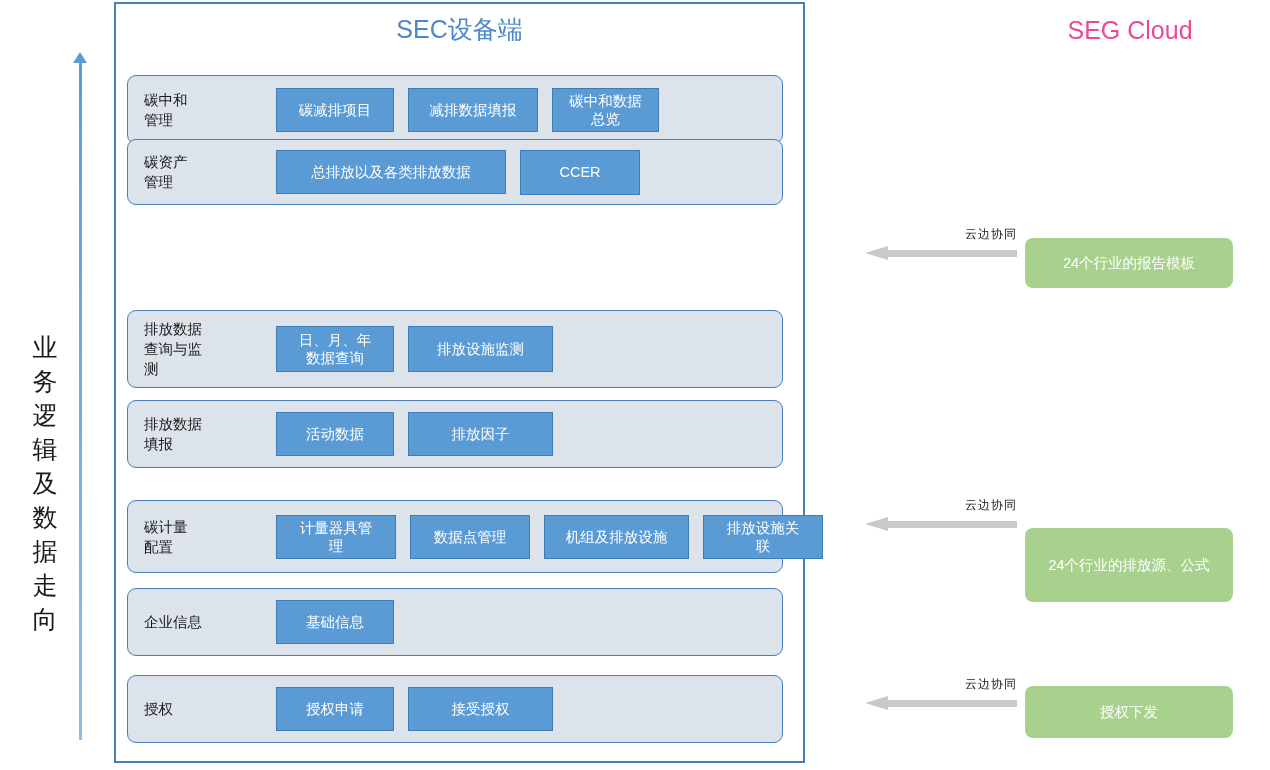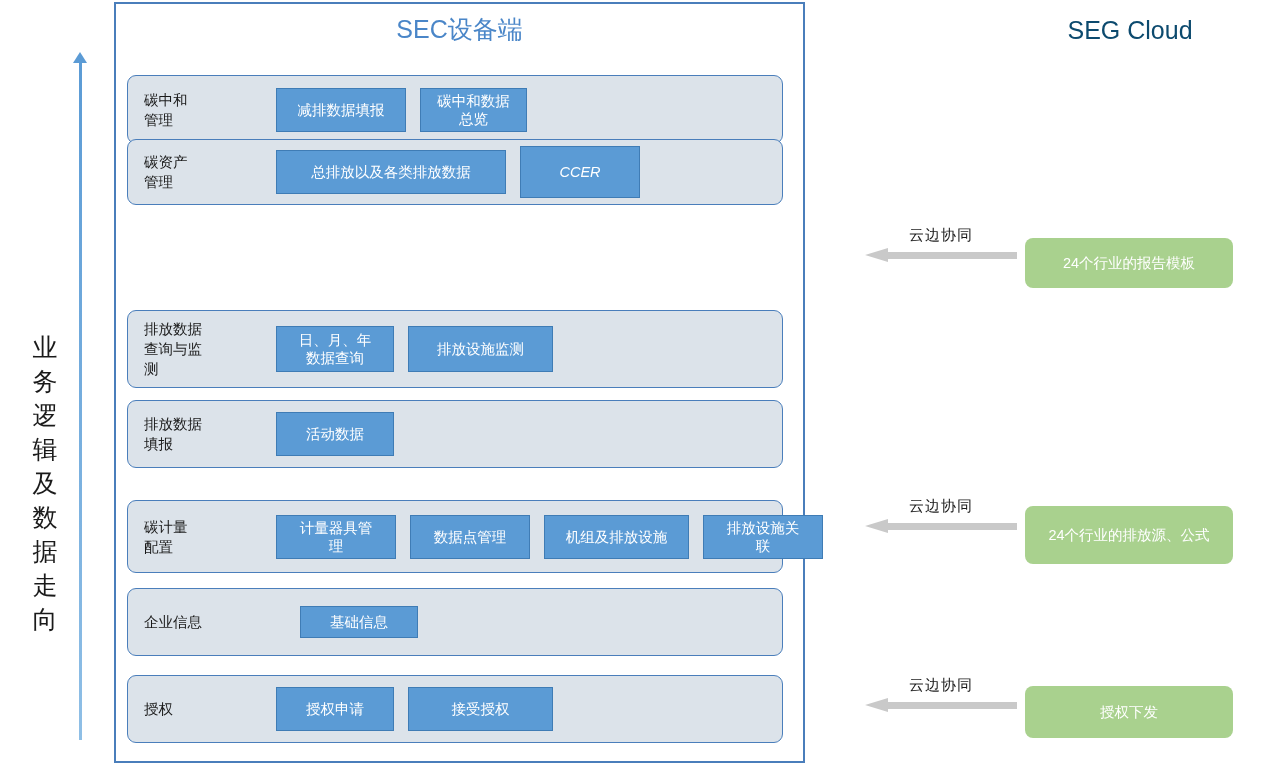--- a/index.html
+++ b/index.html
@@ -68,36 +68,36 @@
   #row-emission-report{top:232px;height:66px;}
   #row-data-query{top:310px;height:78px;}
   #row-data-entry{top:400px;height:68px;}
   #row-metering{top:500px;height:73px;}
   #row-enterprise{top:588px;height:68px;}
   #row-authorization{top:675px;height:68px;}
 
   
   #seg-title{
     position:absolute;left:1018px;top:16px;width:224px;
-    text-align:center;font-size:25px;color:#0c4a6e;
+    text-align:center;font-size:25px;color:#ec4899;
   }
   .cloud-box{
     position:absolute;background:#a9d18e;border-radius:8px;color:#ffffff;
     font-size:14.5px;line-height:19px;
     display:flex;align-items:center;justify-content:center;text-align:center;
     box-sizing:border-box;padding:4px 2px;
     left:1025px;width:208px;
   }
   #cloud-box-report{top:238px;height:50px;}
-  #cloud-box-source{top:506px;height:58px;}
+  #cloud-box-source{top:528px;height:74px;}
   #cloud-box-auth{top:686px;height:52px;}
 
   .sync-group{position:absolute;width:152px;}
   .sync-label{
-    font-size:15px;color:#1a1a1a;text-align:center;
+    font-size:12px;color:#1a1a1a;text-align:right;
     margin-bottom:3px;letter-spacing:1px;
   }
   .sync-arrow{position:relative;height:14px;}
   .sync-arrow .shaft{
     position:absolute;left:22px;top:4px;width:130px;height:7px;background:#c9c9c9;
   }
   .sync-arrow .head{
     position:absolute;left:0;top:0;width:0;height:0;
     border-top:7px solid transparent;border-bottom:7px solid transparent;
     border-right:23px solid #c9c9c9;
@@ -127,38 +127,41 @@
 
   <div id="sec-frame"></div>
   <div id="sec-title">SEC设备端</div>
 
   <div class="row" id="row-carbon-neutral">
     <div class="row-label">
         <div>碳中和</div>
         <div>管理</div>
       </div>
     <div class="row-items">
+        <div class="chip" style="width: 118px; min-width: 118px; height: 44px;">
+          <span>碳减排项目</span>
+        </div>
         <div class="chip" style="width: 130px; min-width: 130px; height: 44px;">
           <span>减排数据填报</span>
         </div>
         <div class="chip" style="width: 107px; min-width: 107px; height: 44px;">
           <span>碳中和数据<br>总览</span>
         </div>
       </div>
   </div>
   <div class="row" id="row-carbon-asset">
     <div class="row-label">
         <div>碳资产</div>
         <div>管理</div>
       </div>
     <div class="row-items">
         <div class="chip" style="width: 230px; min-width: 230px; height: 44px;">
           <span>总排放以及各类排放数据</span>
         </div>
-        <div class="chip" style="width: 120px; min-width: 120px; height: 52px; font-style: italic;">
+        <div class="chip" style="width: 120px; min-width: 120px; height: 45px;">
           <span>CCER</span>
         </div>
       </div>
   </div>
   <div class="row" id="row-data-query">
     <div class="row-label">
         <div>排放数据</div>
         <div>查询与监</div>
         <div>测</div>
       </div>
@@ -173,20 +176,23 @@
   </div>
   <div class="row" id="row-data-entry">
     <div class="row-label">
         <div>排放数据</div>
         <div>填报</div>
       </div>
     <div class="row-items">
         <div class="chip" style="width: 118px; min-width: 118px; height: 44px;">
           <span>活动数据</span>
         </div>
+        <div class="chip" style="width: 145px; min-width: 145px; height: 44px;">
+          <span>排放因子</span>
+        </div>
       </div>
   </div>
   <div class="row" id="row-metering">
     <div class="row-label">
         <div>碳计量</div>
         <div>配置</div>
       </div>
     <div class="row-items">
         <div class="chip" style="width: 120px; min-width: 120px; height: 44px;">
           <span>计量器具管<br>理</span>
@@ -200,21 +206,21 @@
         <div class="chip" style="width: 120px; min-width: 120px; height: 44px;">
           <span>排放设施关<br>联</span>
         </div>
       </div>
   </div>
   <div class="row" id="row-enterprise">
     <div class="row-label">
         <div>企业信息</div>
       </div>
     <div class="row-items">
-        <div class="chip" style="width: 118px; min-width: 118px; height: 32px; margin-left: 24px;">
+        <div class="chip" style="width: 118px; min-width: 118px; height: 44px;">
           <span>基础信息</span>
         </div>
       </div>
   </div>
   <div class="row" id="row-authorization">
     <div class="row-label">
         <div>授权</div>
       </div>
     <div class="row-items">
         <div class="chip" style="width: 118px; min-width: 118px; height: 44px;">

